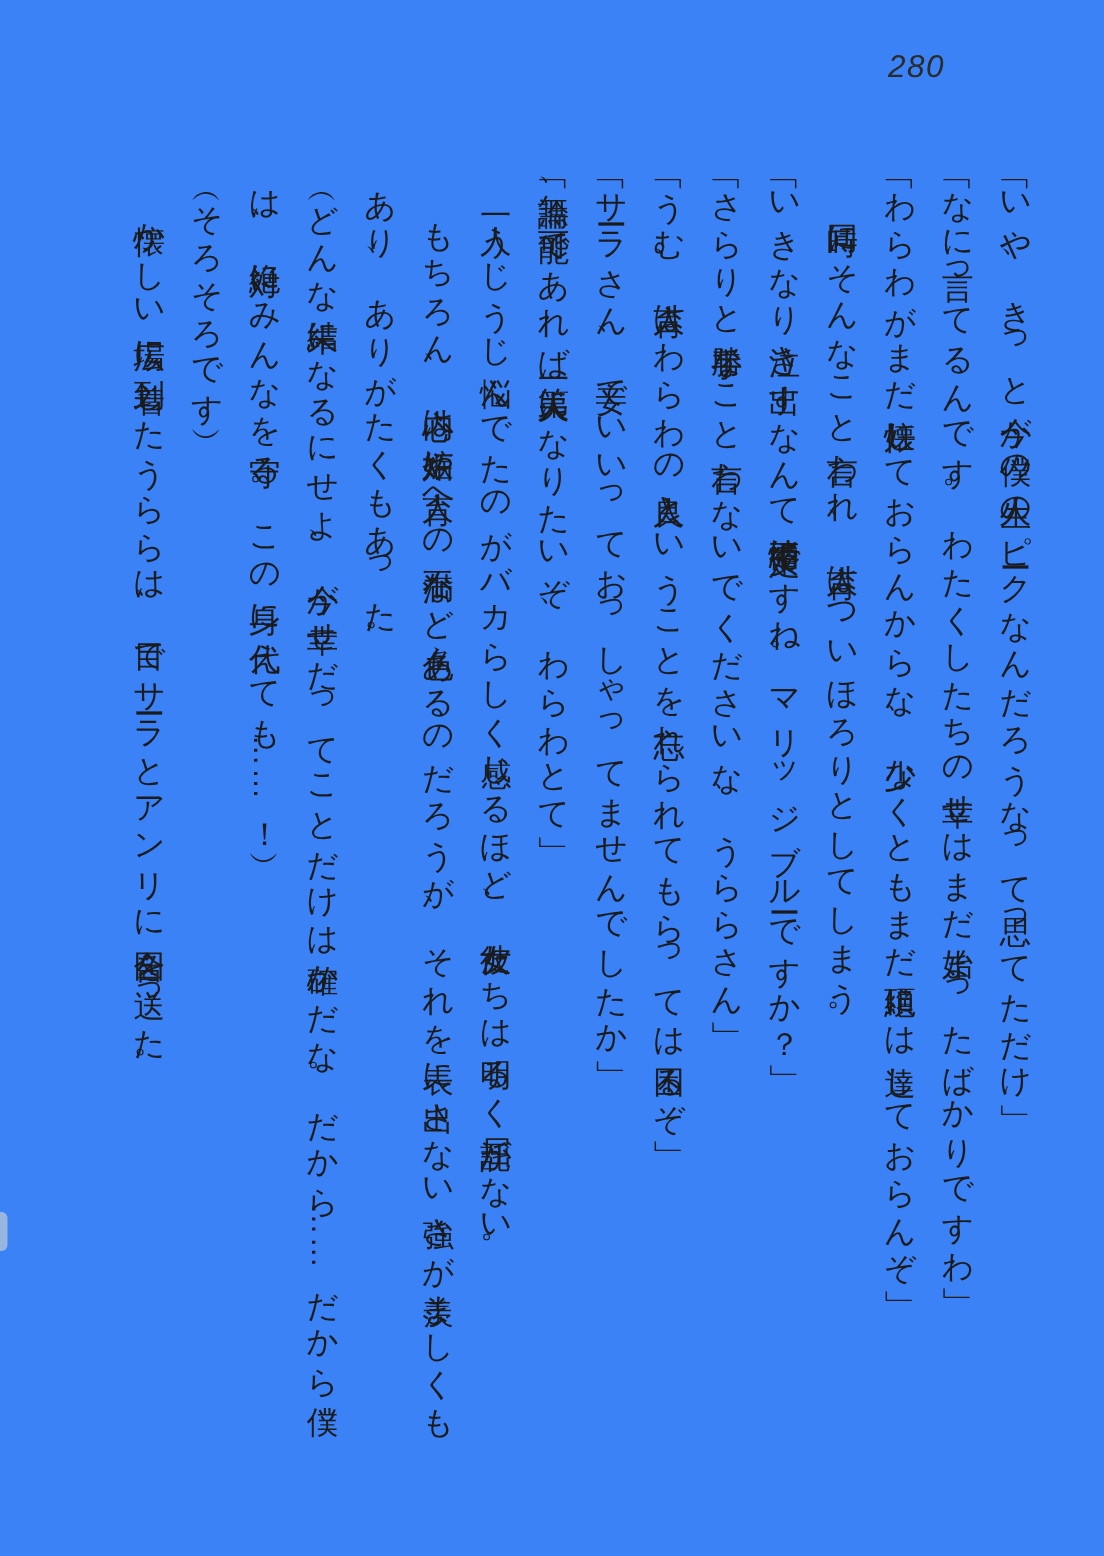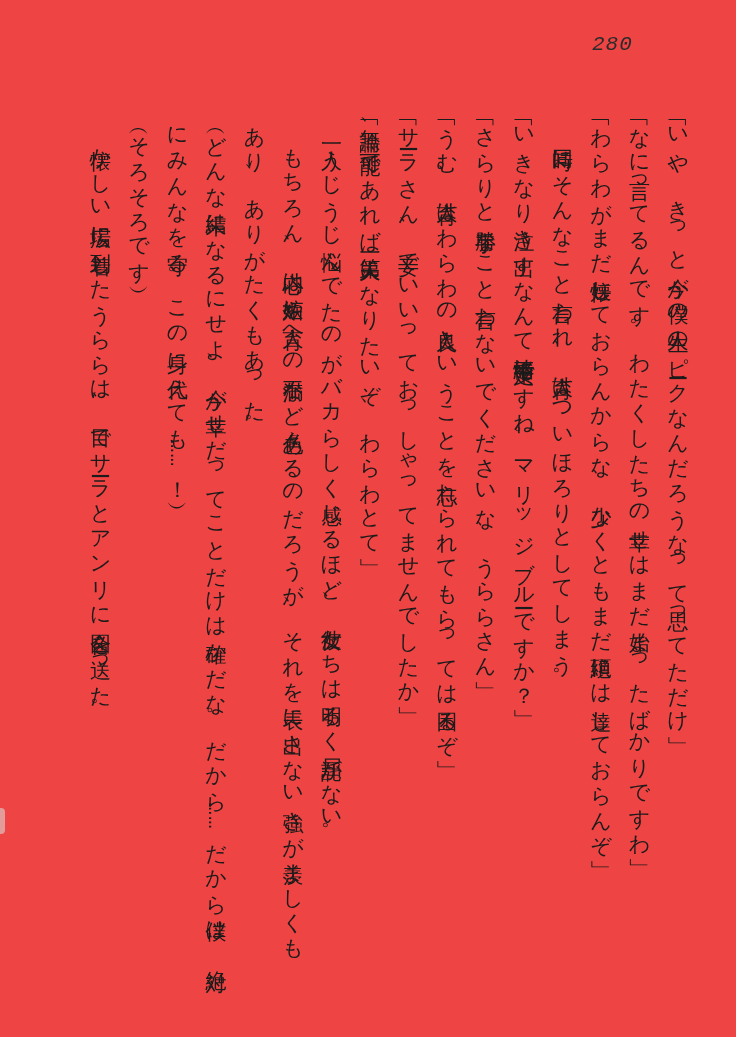--- a/index.html
+++ b/index.html
@@ -3,23 +3,23 @@
 <meta charset="utf-8">
 <style>
   html, body {
     margin: 0;
     padding: 0;
   }
   .book-page {
     position: relative;
     width: 736px;
     height: 1037px;
-    background: #ef4444;
+    background: #3b82f6;
     overflow: hidden;
-    font-family: Liberation Mono, monospace;
+    font-family: Liberation Sans, sans-serif;
   }
   .page-number {
     position: absolute;
     top: 33px;
     left: 592px;
     font-size: 21px;
     font-style: italic;
     color: #2b2b2b;
     letter-spacing: 1px;
   }

